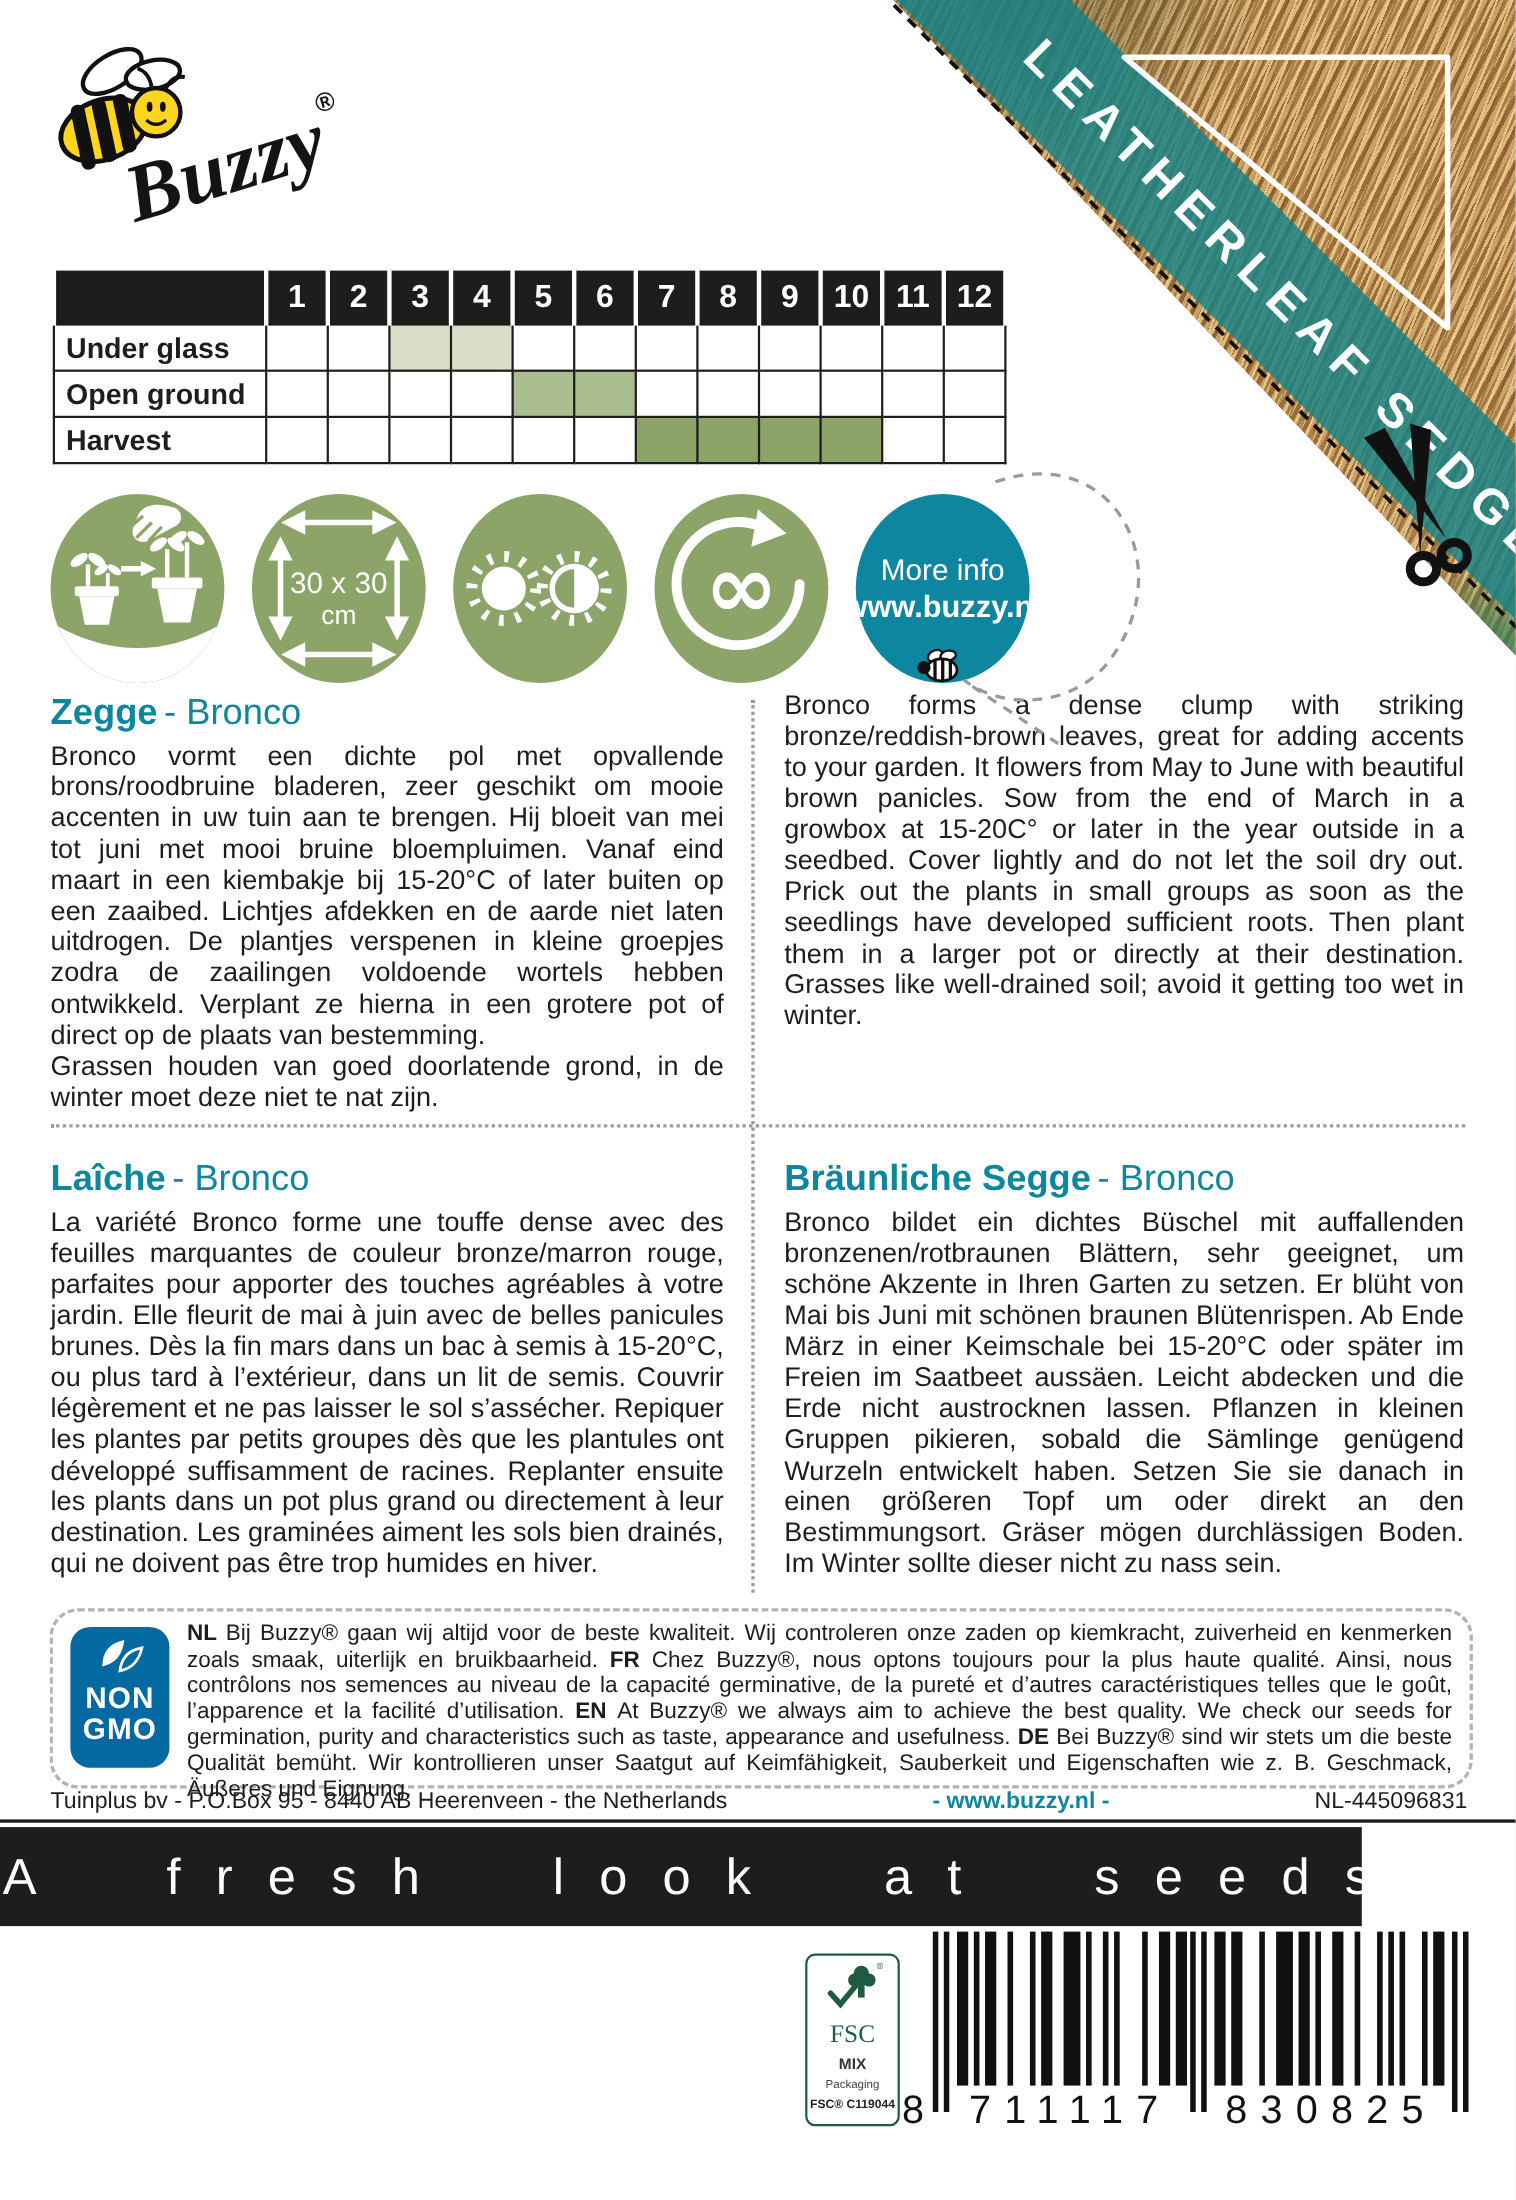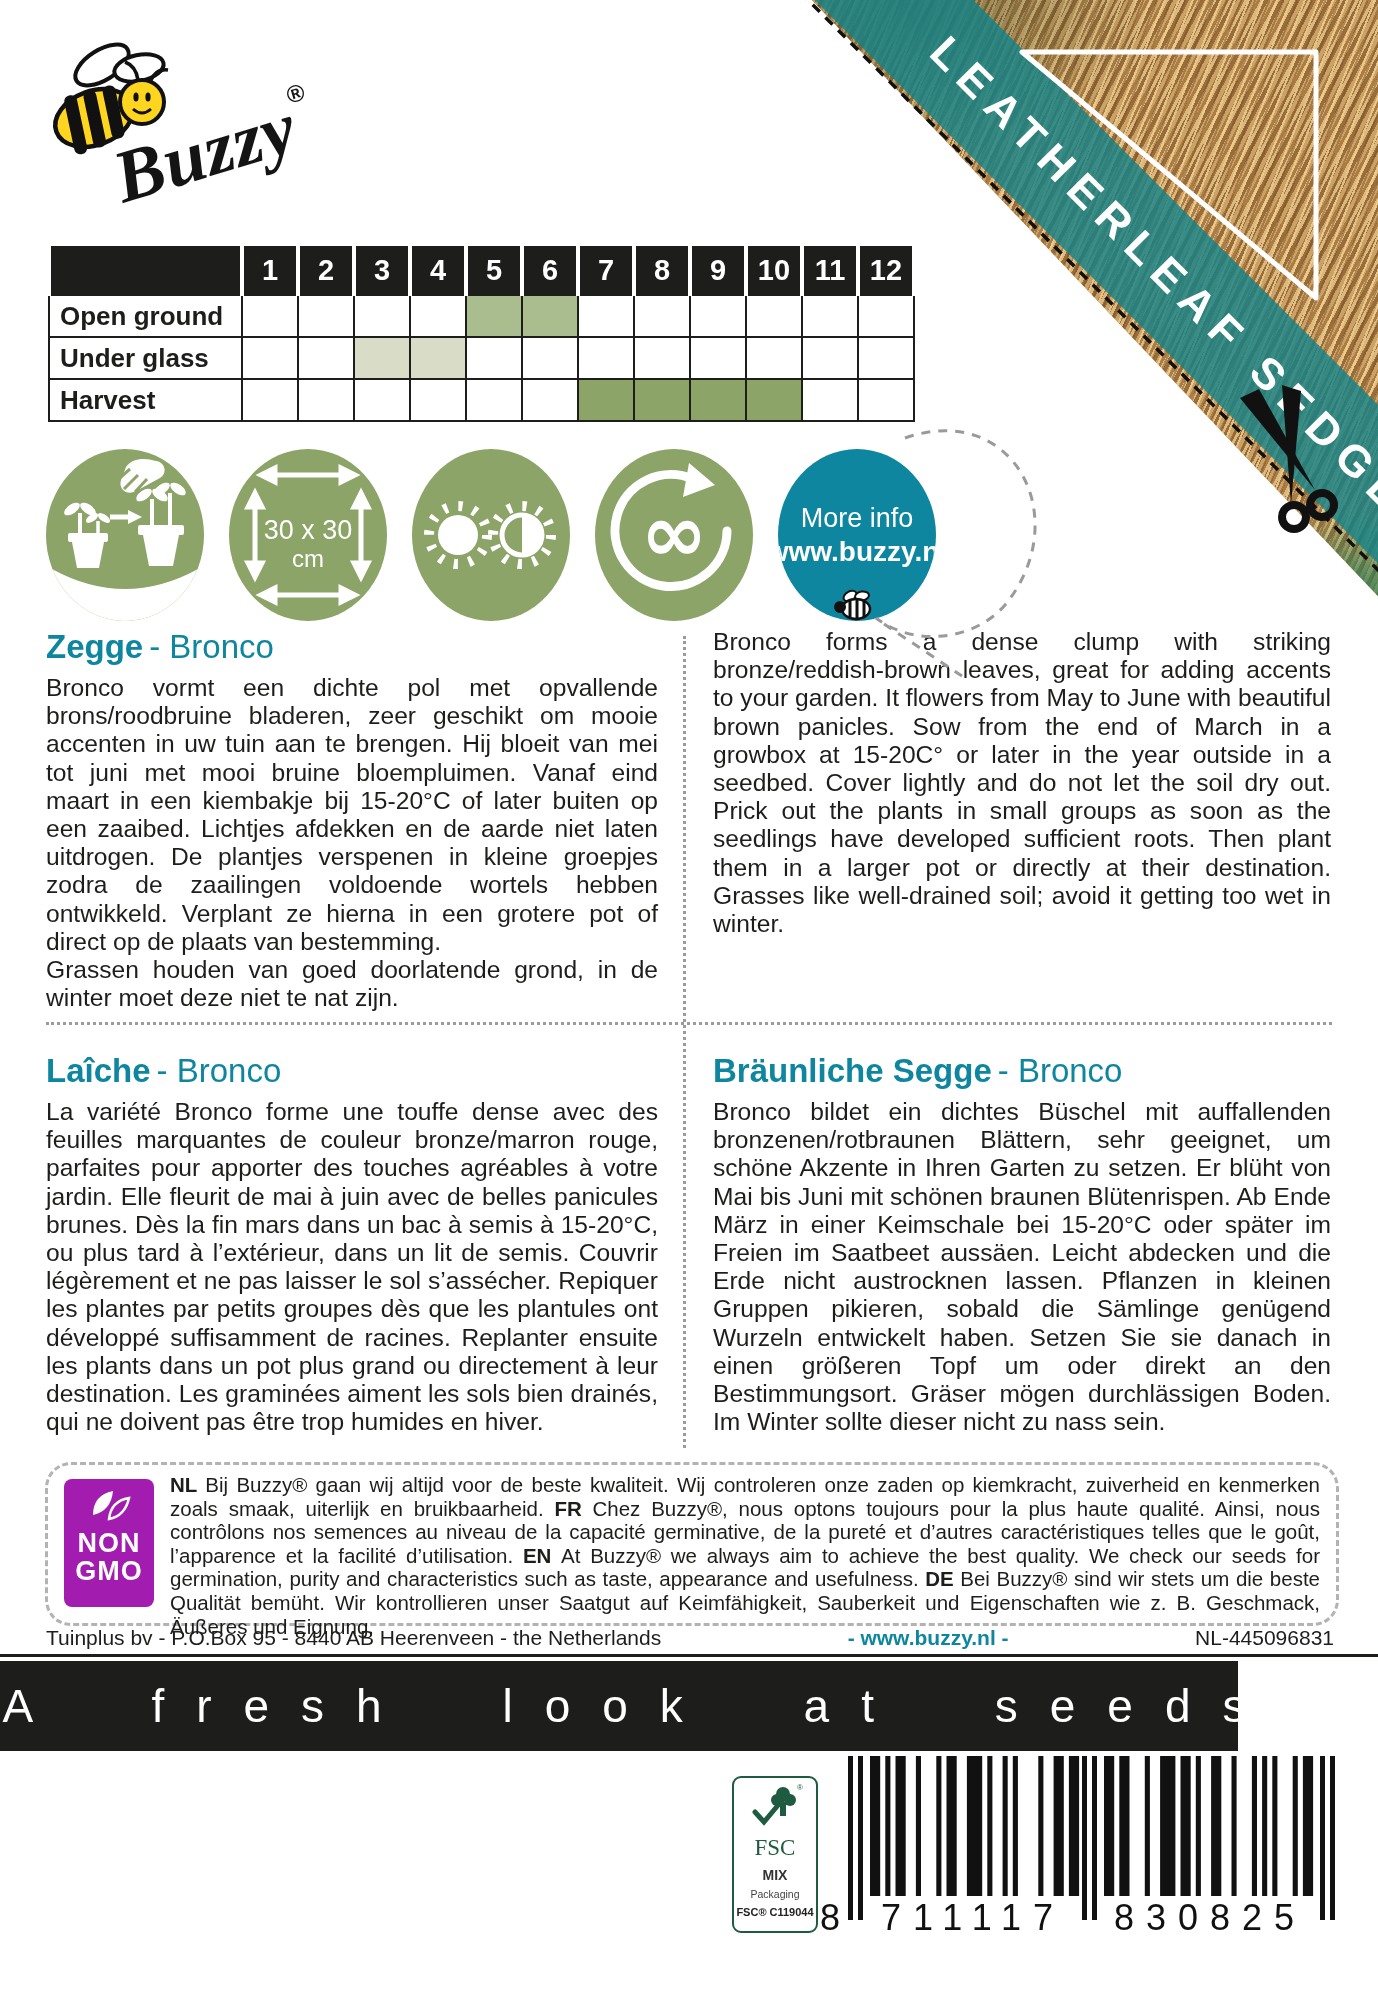--- a/index.html
+++ b/index.html
@@ -49,22 +49,22 @@
   .sec h2 .var{font-weight:normal;margin-left:6px;}
   .sec p{margin:0;font-size:24.6px;line-height:28.2px;text-align:justify;white-space:pre-line;}
   #sec-nl{left:46px;top:628px;} #sec-en{left:713px;top:628px;width:618px;}
   #sec-fr{left:46px;top:1052px;} #sec-de{left:713px;top:1052px;width:618px;}
   .dot-h{position:absolute;left:46px;top:1022px;width:1286px;border-top:3px dotted #9b9b9b;z-index:4;}
   .dot-v{position:absolute;left:683px;top:636px;height:812px;border-left:3px dotted #9b9b9b;z-index:4;}
 
   
   .qbox{position:absolute;left:45px;top:1462px;width:1288px;height:158px;
         border:3px dashed #b3b3b3;border-radius:26px;z-index:4;}
-  .qbadge{position:absolute;left:16px;top:14px;width:90px;height:128px;background:#a21caf;
-          border-radius:8px;color:#fff;text-align:center;}
+  .qbadge{position:absolute;left:16px;top:14px;width:90px;height:128px;background:#0369a1;
+          border-radius:18px;color:#fff;text-align:center;}
   .qbadge .bl{font-size:27px;font-weight:bold;line-height:28px;letter-spacing:1px;}
   .qtext{position:absolute;left:122px;top:8px;width:1150px;font-size:20.5px;line-height:23.6px;text-align:justify;}
   .qtext b{font-weight:bold;}
 
   
   .foot{position:absolute;left:46px;top:1626px;width:1288px;display:flex;justify-content:space-between;
         font-size:21px;z-index:4;align-items:baseline;}
   .foot .site{color:#0e86a0;font-weight:bold;}
   .rule{position:absolute;left:0;top:1654px;width:1378px;height:3px;background:#1d1d1b;z-index:4;}
   .tag{position:absolute;left:0;top:1661px;width:1196px;height:90px;background:#1d1d1b;color:#fff;
@@ -138,42 +138,42 @@
           <td>7</td>
           <td>8</td>
           <td>9</td>
           <td>10</td>
           <td>11</td>
           <td>12</td>
         </tr>
     </thead>
     <tbody>
       <tr class="cal-row">
+        <td class="lab">Under glass</td>
+          <td></td>
+          <td></td>
+          <td style="background: rgb(217, 220, 198);"></td>
+          <td style="background: rgb(217, 220, 198);"></td>
+          <td></td>
+          <td></td>
+          <td></td>
+          <td></td>
+          <td></td>
+          <td></td>
+          <td></td>
+          <td></td>
+        </tr>
+      <tr class="cal-row">
         <td class="lab">Open ground</td>
           <td></td>
           <td></td>
           <td></td>
           <td></td>
           <td style="background: rgb(169, 189, 142);"></td>
           <td style="background: rgb(169, 189, 142);"></td>
-          <td></td>
-          <td></td>
-          <td></td>
-          <td></td>
-          <td></td>
-          <td></td>
-        </tr>
-      <tr class="cal-row">
-        <td class="lab">Under glass</td>
-          <td></td>
-          <td></td>
-          <td style="background: rgb(217, 220, 198);"></td>
-          <td style="background: rgb(217, 220, 198);"></td>
-          <td></td>
-          <td></td>
           <td></td>
           <td></td>
           <td></td>
           <td></td>
           <td></td>
           <td></td>
         </tr>
       <tr class="cal-row">
         <td class="lab">Harvest</td>
           <td></td>

